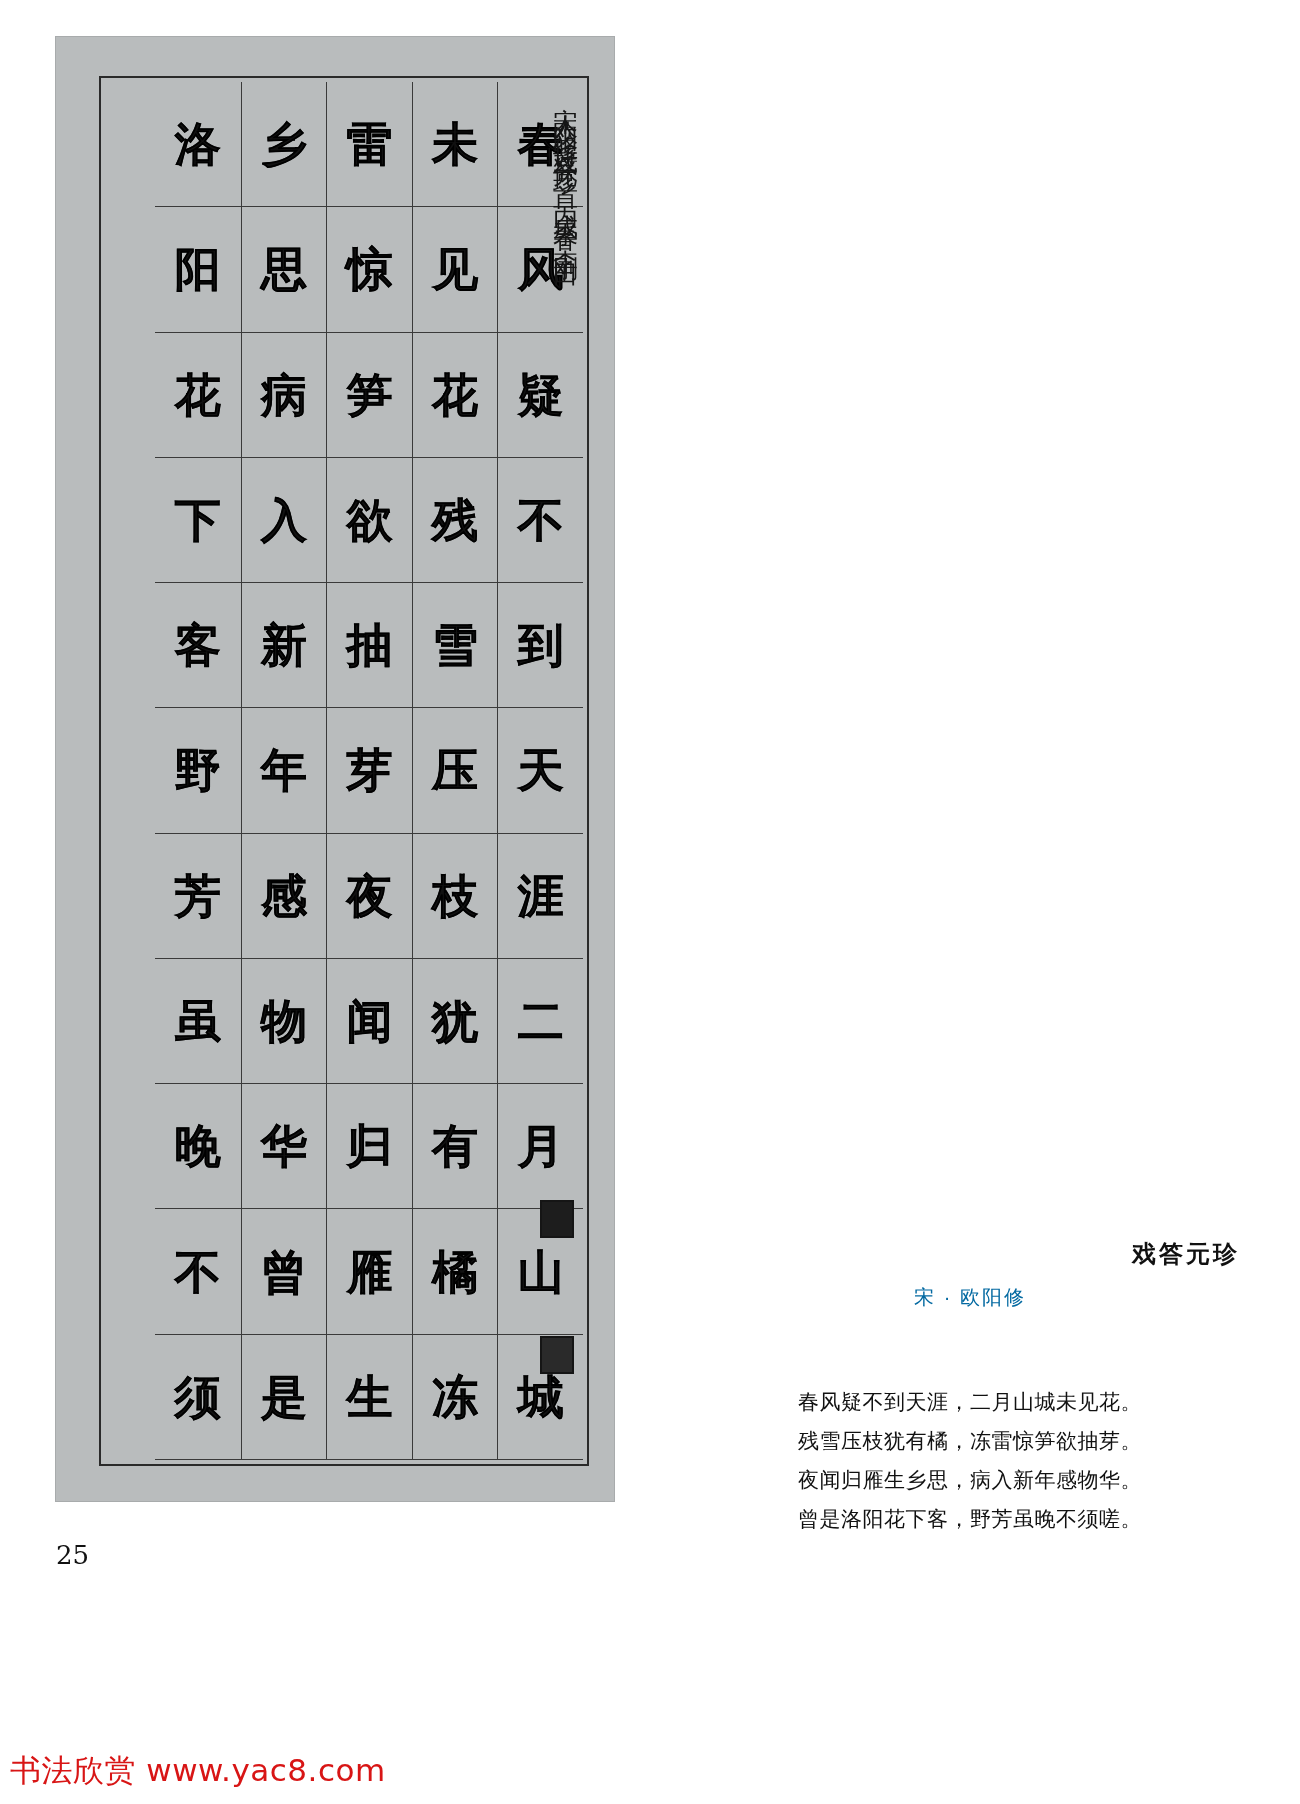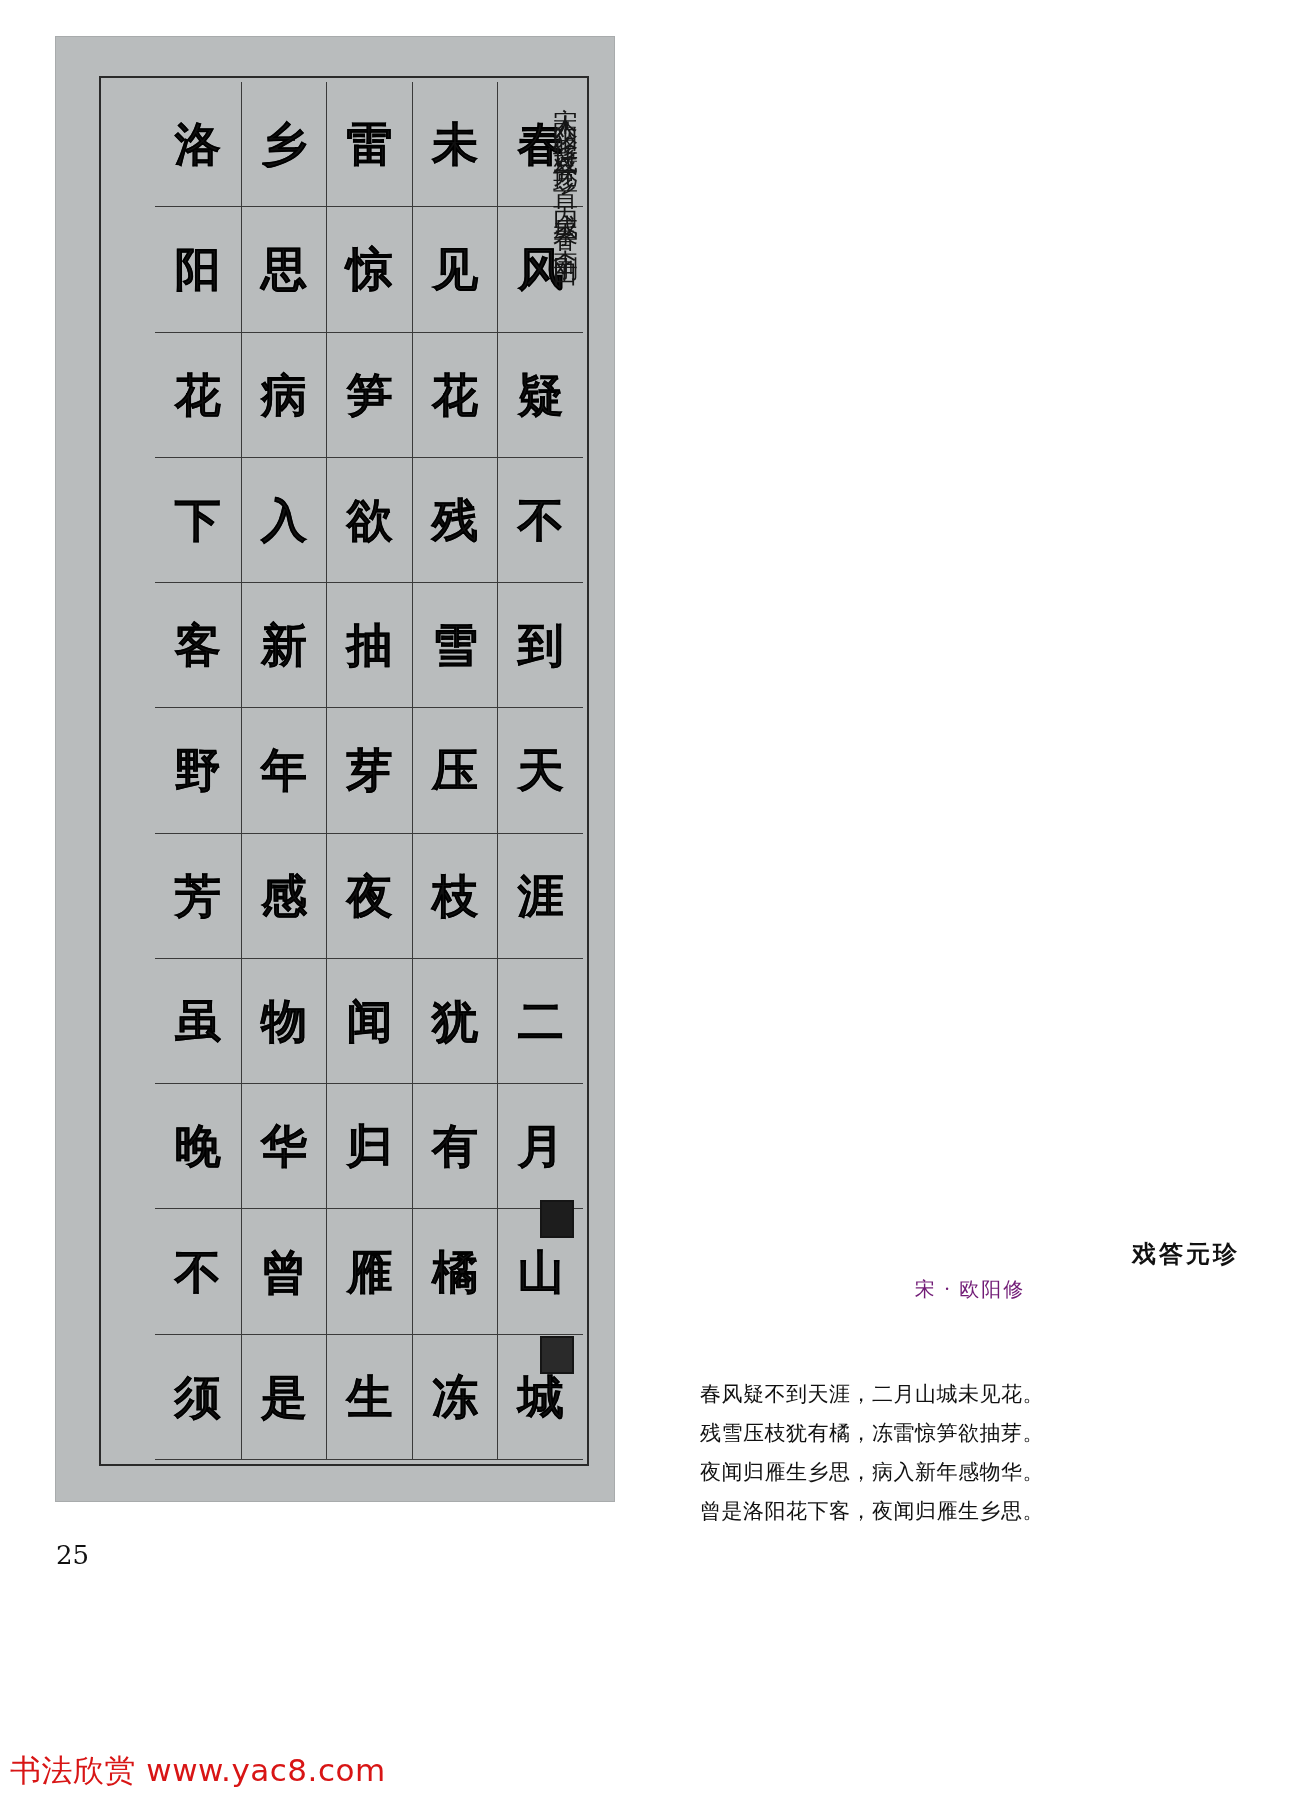--- a/index.html
+++ b/index.html
@@ -95,36 +95,36 @@
   .poem-title {
     text-align: right;
     font-family: "DejaVu Serif", serif;
     font-weight: 700;
     font-size: 24px;
     letter-spacing: 3px;
     color: #111;
   }
   .poem-author {
     text-align: center;
-    font-family: Liberation Serif, serif;
+    font-family: Liberation Sans, sans-serif;
     font-size: 20px;
     letter-spacing: 2px;
-    margin-top: 6px;
-    color: #701a75;
+    margin-top: 14px;
+    color: #0369a1;
   }
   .poem-body {
     margin-top: 72px;
     font-family: "DejaVu Serif", serif;
     font-size: 21px;
     line-height: 1.85;
     color: #111;
     letter-spacing: 0.5px;
     text-align: left;
   }
-  .poem-line { white-space: nowrap; }
+  .poem-line { white-space: nowrap; text-align: center; }
 
   
   .page-number {
     position: absolute;
     left: 56px;
     top: 1540px;
     font-family: "DejaVu Serif", serif;
     font-size: 26px;
     color: #111;
   }
@@ -209,18 +209,18 @@
   </div>
 </div>
 
 <div class="poem">
   <div class="poem-title">戏答元珍</div>
   <div class="poem-author">宋 · 欧阳修</div>
   <div class="poem-body">
     <div class="poem-line">春风疑不到天涯，二月山城未见花。</div>
     <div class="poem-line">残雪压枝犹有橘，冻雷惊笋欲抽芽。</div>
     <div class="poem-line">夜闻归雁生乡思，病入新年感物华。</div>
-    <div class="poem-line">曾是洛阳花下客，夜闻归雁生乡思。</div>
+    <div class="poem-line">曾是洛阳花下客，野芳虽晚不须嗟。</div>
   </div>
 </div>
 
 <div class="page-number">25</div>
 <div class="watermark">书法欣赏 www.yac8.com</div>
 
 </body></html>

